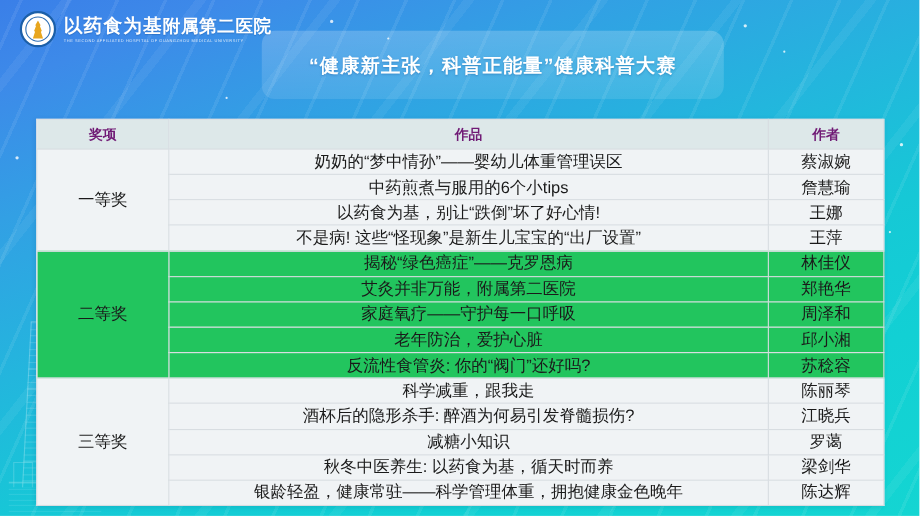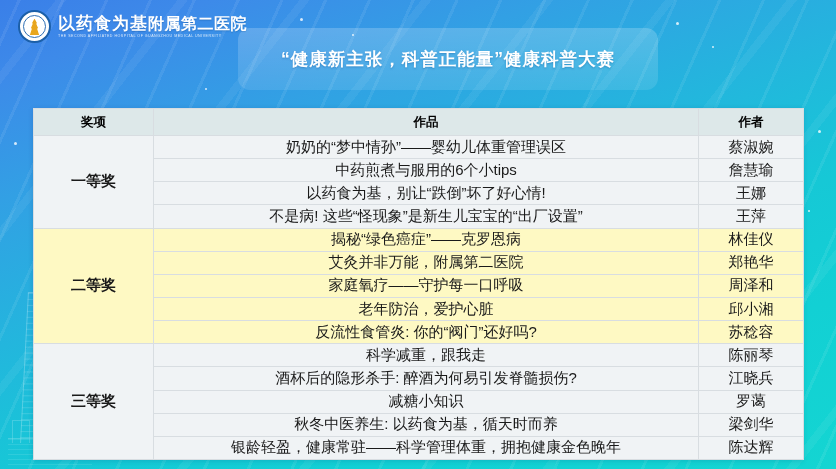--- a/index.html
+++ b/index.html
@@ -231,30 +231,30 @@
     font-size: 15px;
     color: #1a1a1a;
     padding: 0 4px;
     font-family: "Liberation Sans", "DejaVu Sans", sans-serif;
   }
   table.awards thead th {
     background: #dde8e9;
     height: 26px;
     font-size: 12.5px;
     font-weight: 700;
-    color: #000000;
+    color: #701a75;
   }
   td.award-cell {
     font-size: 12.5px;
-    font-weight: 700;
+    font-weight: 400;
     background: inherit;
     margin-left: 16px;
   }
   tr.band-a td { background: #f0f3f5; }
-  tr.band-b td { background: #fef9c3; }
+  tr.band-b td { background: #22c55e; }
   td.work-cell { font-size: 11px; }
   td.author-cell { font-size: 11px; }
 
   col.c-award { width: 120px; }
   col.c-work  { width: 545px; }
   col.c-author{ width: 105px; }
 </style>
 </head>
 <body>
 

